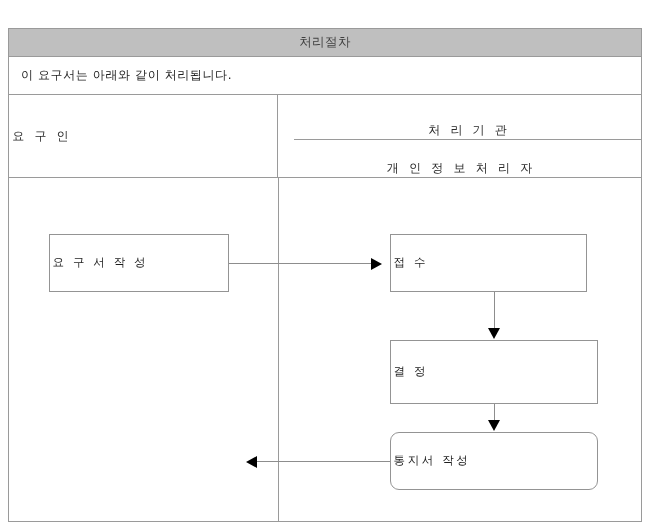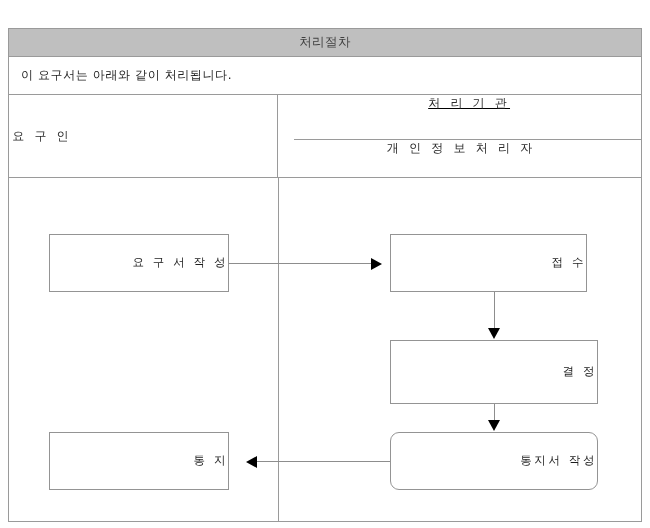--- a/index.html
+++ b/index.html
@@ -97,29 +97,28 @@
     right: 0;
     height: 100%;
   }
   .head-right-top {
     position: absolute;
     left: 16px; top: 0; right: 0;
     height: 45px;
     box-sizing: border-box;
     border-bottom: 1px solid #9a9a9a;
     display: flex;
-    align-items: flex-start;
-    justify-content: center;
-    text-decoration: underline;
+    align-items: flex-end;
+    justify-content: center;
   }
   .head-right-bottom {
     position: absolute;
     left: 0; top: 45px; right: 0; bottom: 0;
     display: flex;
-    align-items: flex-start;
+    align-items: flex-end;
     justify-content: center;
   }
   .head-label {
     font-size: 12px;
     color: #2a2a2a;
     letter-spacing: 3.2px;
     text-indent: 3.2px;
   }
 
   
@@ -140,21 +139,21 @@
   }
 
   
   .fbox {
     position: absolute;
     box-sizing: border-box;
     border: 1px solid #949494;
     background: #ffffff;
     display: flex;
     flex-direction: column;
-    align-items: flex-end;
+    align-items: flex-start;
     justify-content: center;
   }
   .fbox-title {
     font-size: 11.5px;
     color: #1d1d1d;
     letter-spacing: 2.6px;
     text-indent: 2.6px;
     line-height: 1.35;
   }
   .fbox-sub {
@@ -267,19 +266,16 @@
       </div>
 
       <div class="fbox" id="box-decision">
         <span class="fbox-title">결 정</span>
       </div>
 
       <div class="fbox" id="box-notice-doc">
         <span class="fbox-title">통지서 작성</span>
       </div>
 
-      <div class="fbox" id="box-notice">
-        <span class="fbox-title">통 지</span>
-      </div>
 
     </div>
   </div>
 </div>
 
 </body></html>

